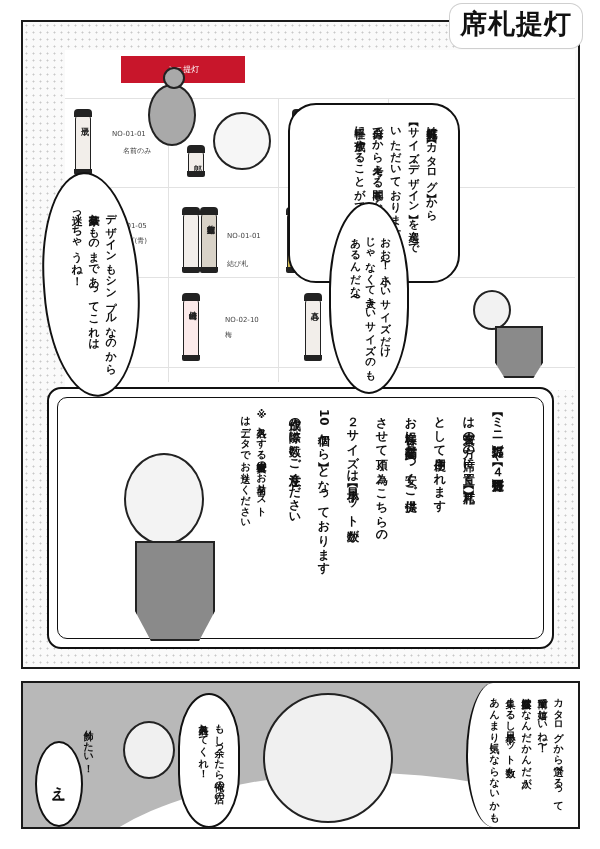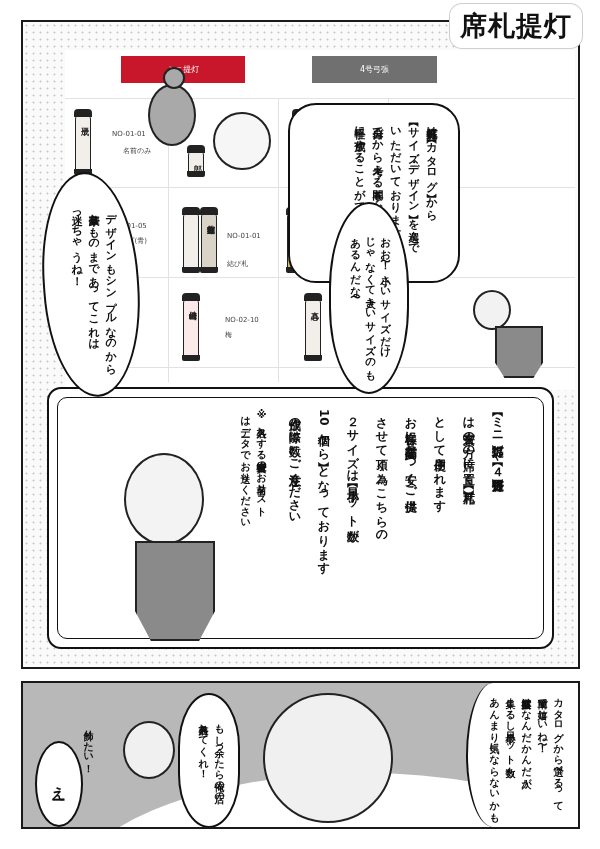--- a/index.html
+++ b/index.html
@@ -12,21 +12,21 @@
     background-size: 7px 7px;
   }
 
   .panel { position: absolute; border: 2px solid #1a1a1a; }
   #panel-top { left: 21px; top: 20px; width: 559px; height: 649px; }
   #panel-bottom { left: 21px; top: 681px; width: 559px; height: 148px; background: #b8b8b8; overflow: hidden; }
 
   
   .page-title {
     position: absolute; left: 452px; top: 6px; height: 40px; padding: 0 8px;
-    font-family: Liberation Sans, sans-serif; font-weight: bold; font-size: 27px; line-height: 40px;
+    font-family: Liberation Mono, monospace; font-weight: bold; font-size: 27px; line-height: 40px;
     background: #fff; color: #111; letter-spacing: 1px;
     text-shadow: 0 0 2px #fff;
     border-radius: 10px;
     box-shadow: 0 0 0 2px #fff, 0 0 0 3px #cfcfcf;
     z-index: 20;
   }
 
   
   .catalog { position: absolute; left: 42px; top: 28px; width: 510px; height: 340px; background: #fff; }
   .tab { position: absolute; top: 6px; height: 27px; color: #fff; font-size: 8px;
@@ -82,21 +82,20 @@
   #bubble-eh .vtext { position: absolute; left: 50%; top: 50%; transform: translate(-50%,-50%); font-size: 14px; }
   #shout-decorate { position: absolute; left: 58px; top: 40px; font-size: 10px; writing-mode: vertical-rl; font-weight: bold; z-index: 6; }
 </style>
 </head>
 <body>
 
 <div id="panel-top" class="panel dots">
 
   <div class="catalog">
     <div class="tab active">ミニ提灯</div>
-    <div class="tab inactive">4号弓張</div>
 
     <div class="grid-line-h" style="top:48px"></div>
     <div class="grid-line-h" style="top:137px"></div>
     <div class="grid-line-h" style="top:227px"></div>
     <div class="grid-line-h" style="top:317px"></div>
     <div class="grid-line-v" style="left:103px"></div>
     <div class="grid-line-v" style="left:213px"></div>
     <div class="grid-line-v" style="left:323px"></div>
 
     <div class="lantern" style="left:10px;top:64px;height:58px">

